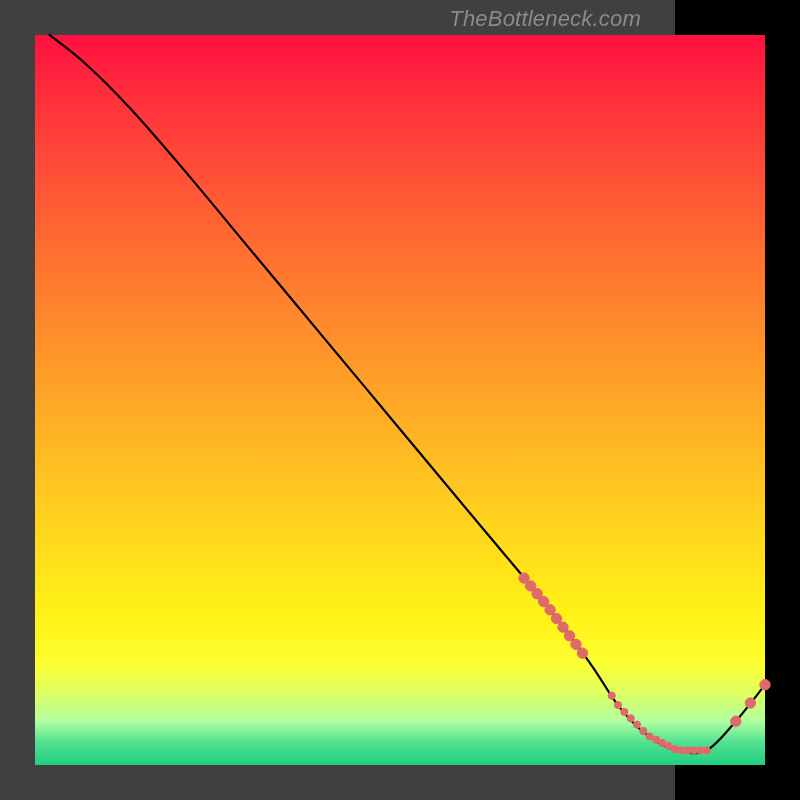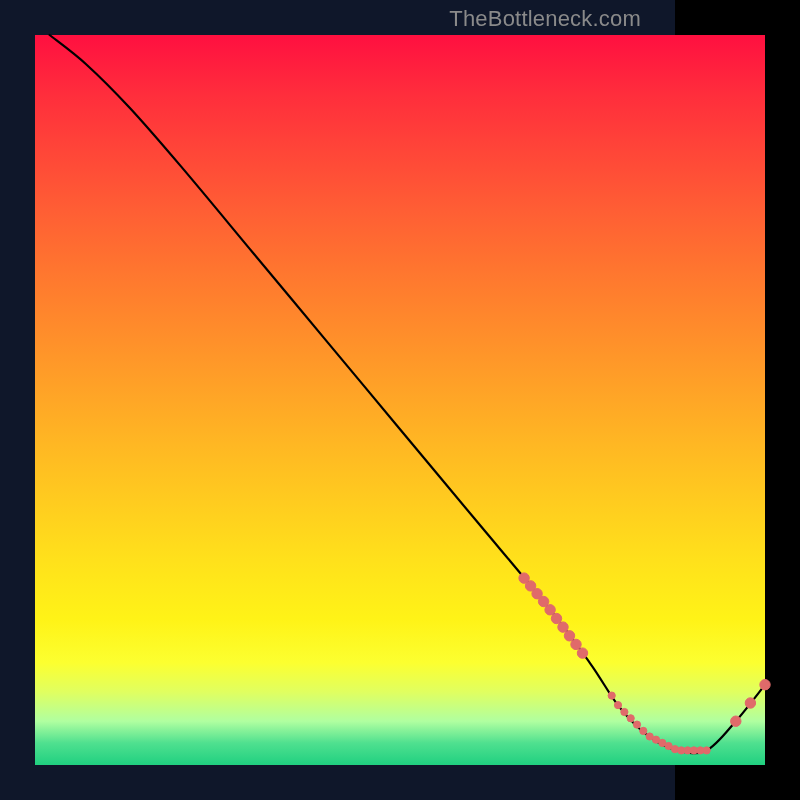--- a/index.html
+++ b/index.html
@@ -8,21 +8,22 @@
     width: 800px;
     height: 800px;
     background: #000000;
     overflow: hidden;
     font-family: Arial, Helvetica, sans-serif;
   }
   .frame {
     position: relative;
     width: 675px;
     height: 800px;
-    background: #0f172a;
+    background: #404040;
+    font-style: italic;
   }
   .plot {
     position: absolute;
     left: 35px;
     top: 35px;
     width: 730px;
     height: 730px;
     
     background: linear-gradient(
       to bottom,

